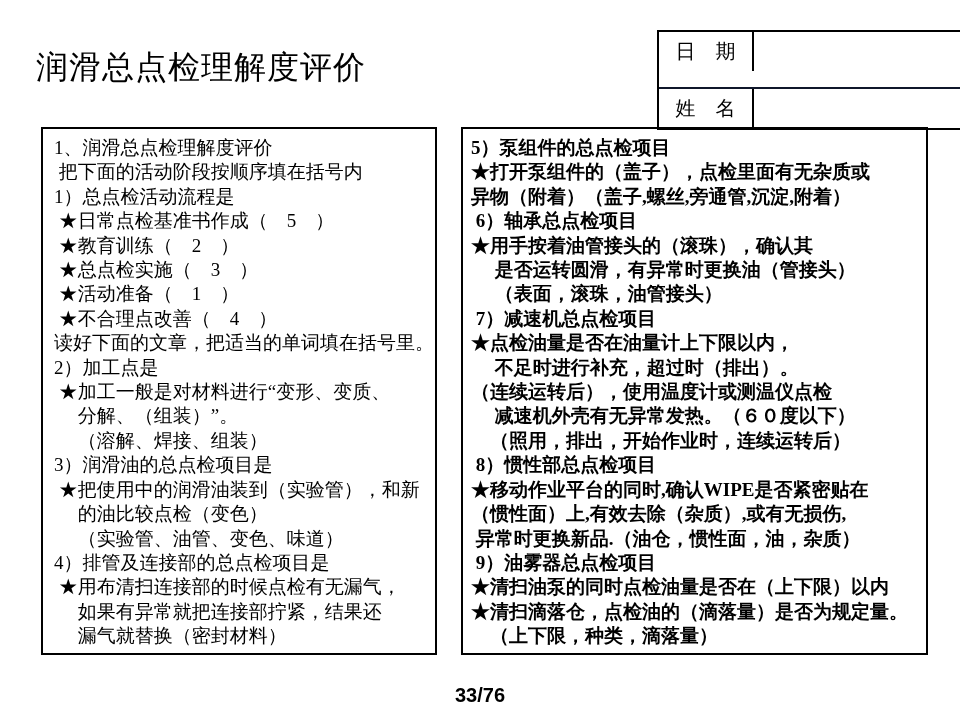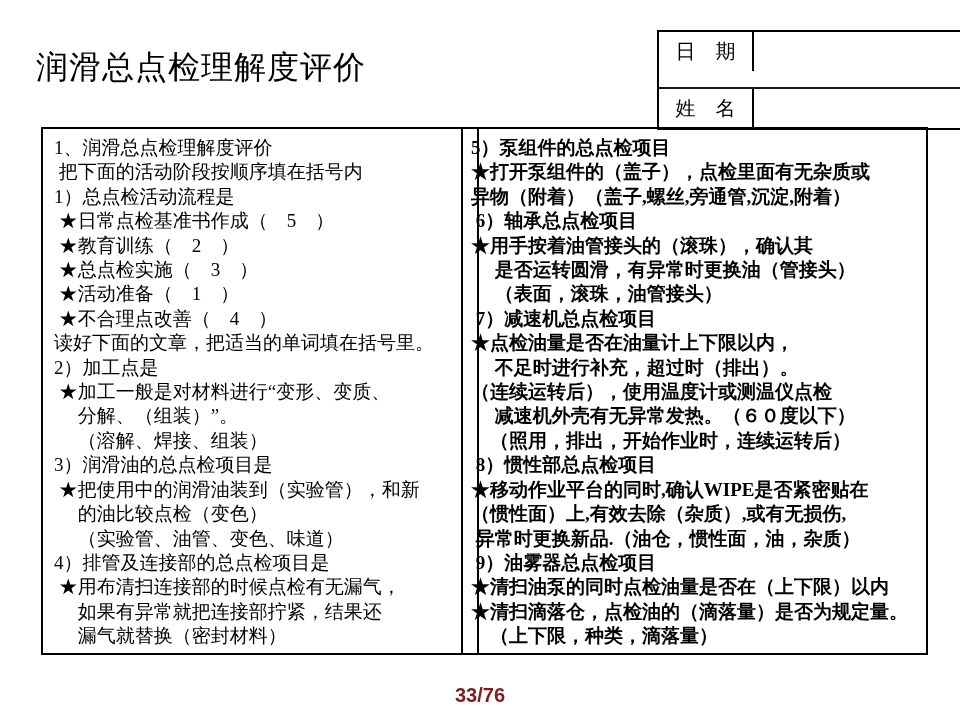--- a/index.html
+++ b/index.html
@@ -47,21 +47,21 @@
     position: absolute;
     top: 127px;
     height: 528px;
     border: 2px solid #000;
     box-sizing: border-box;
     overflow: hidden;
     font-size: 19px;
     line-height: 24.4px;
     white-space: pre;
   }
-  .left-box  { left: 41px;  width: 438px; padding: 7px 2px 0 11px; }
+  .left-box  { left: 41px;  width: 396px; padding: 7px 2px 0 11px; }
   .right-box { left: 461px; width: 467px; padding: 7px 2px 0 8px; font-weight: bold; }
   .line { white-space: pre; }
   .page-number {
     position: absolute;
     left: 0;
     right: 0;
     top: 684px;
     text-align: center;
     font-family: "Liberation Sans", "DejaVu Sans", sans-serif;
     font-weight: bold;
@@ -83,15 +83,15 @@
     <div class="info-row">
       <div class="label-cell">姓　名</div>
       <div class="value-cell"></div>
     </div>
   </div>
 
   <div class="textbox left-box"><div class="line">1、润滑总点检理解度评价</div><div class="line"> 把下面的活动阶段按顺序填在括号内</div><div class="line">1）总点检活动流程是</div><div class="line"> ★日常点检基准书作成（　5　）</div><div class="line"> ★教育训练（　2　）</div><div class="line"> ★总点检实施（　3　）</div><div class="line"> ★活动准备（　1　）</div><div class="line"> ★不合理点改善（　4　）</div><div class="line">读好下面的文章，把适当的单词填在括号里。</div><div class="line">2）加工点是</div><div class="line"> ★加工一般是对材料进行“变形、变质、</div><div class="line">　 分解、（组装）”。</div><div class="line">　 （溶解、焊接、组装）</div><div class="line">3）润滑油的总点检项目是</div><div class="line"> ★把使用中的润滑油装到（实验管），和新</div><div class="line">　 的油比较点检（变色）</div><div class="line">　 （实验管、油管、变色、味道）</div><div class="line">4）排管及连接部的总点检项目是</div><div class="line"> ★用布清扫连接部的时候点检有无漏气，</div><div class="line">　 如果有异常就把连接部拧紧，结果还</div><div class="line">　 漏气就替换（密封材料）</div></div>
 
   <div class="textbox right-box"><div class="line">5）泵组件的总点检项目</div><div class="line">★打开泵组件的（盖子），点检里面有无杂质或</div><div class="line">异物（附着）（盖子,螺丝,旁通管,沉淀,附着）</div><div class="line"> 6）轴承总点检项目</div><div class="line">★用手按着油管接头的（滚珠），确认其</div><div class="line">　 是否运转圆滑，有异常时更换油（管接头）</div><div class="line">　 （表面，滚珠，油管接头）</div><div class="line"> 7）减速机总点检项目</div><div class="line">★点检油量是否在油量计上下限以内，</div><div class="line">　 不足时进行补充，超过时（排出）。</div><div class="line">（连续运转后），使用温度计或测温仪点检</div><div class="line">　 减速机外壳有无异常发热。（６０度以下）</div><div class="line">　（照用，排出，开始作业时，连续运转后）</div><div class="line"> 8）惯性部总点检项目</div><div class="line">★移动作业平台的同时,确认WIPE是否紧密贴在</div><div class="line">（惯性面）上,有效去除（杂质）,或有无损伤,</div><div class="line"> 异常时更换新品.（油仓，惯性面，油，杂质）</div><div class="line"> 9）油雾器总点检项目</div><div class="line">★清扫油泵的同时点检油量是否在（上下限）以内</div><div class="line">★清扫滴落仓，点检油的（滴落量）是否为规定量。</div><div class="line">　（上下限，种类，滴落量）</div></div>
 
-  <div class="page-number" style="color: #7f1d1d;">33/76</div>
+  <div class="page-number" style="color: #000000;">33/76</div>
 
 </div>
 
 </body></html>

